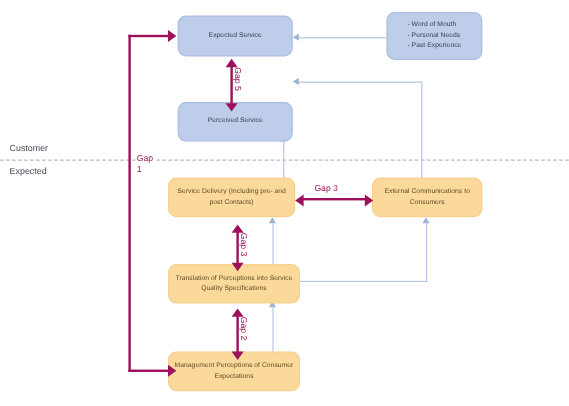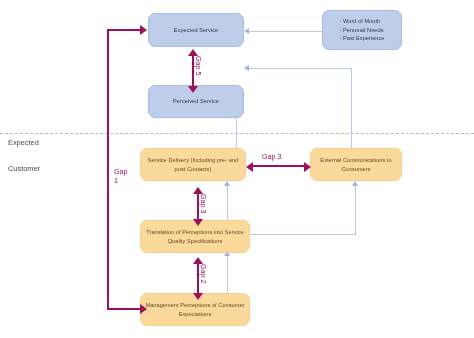--- a/index.html
+++ b/index.html
@@ -112,21 +112,21 @@
     background:#ffffff;
     padding:0 1px;
   }
 </style>
 </head>
 <body>
 
 <div id="canvas">
 
   <div class="divider" style="top:133px;"></div>
-  <div class="side-label" style="left:8px;top:119px;margin-top:45px;">Customer</div>
+  <div class="side-label" style="left:8px;top:119px;">Customer</div>
   <div class="side-label" style="left:8px;top:138px;">Expected</div>
 
   <div class="conn h" style="left:249px;top:31px;width:73px;"></div>
   <div class="arrowhead ah-left" style="left:244px;top:28px;"></div>
 
   <div class="conn v" style="left:351px;top:68px;height:85px;"></div>
   <div class="conn h" style="left:249px;top:68px;width:103px;"></div>
   <div class="arrowhead ah-left" style="left:244px;top:65px;"></div>
 
   <div class="conn v" style="left:236px;top:118px;height:36px;"></div>
@@ -140,21 +140,21 @@
 
   <div class="conn h" style="left:250px;top:234px;width:106px;"></div>
   <div class="conn v" style="left:355px;top:186px;height:49px;"></div>
   <div class="arrowhead ah-up" style="left:352px;top:181px;"></div>
 
   <div class="gapline h" style="left:107px;top:29px;width:35px;"></div>
   <div class="gh gh-right" style="left:140px;top:24.8px;"></div>
   <div class="gapline v" style="left:107px;top:29px;height:281px;"></div>
   <div class="gapline h" style="left:107px;top:308px;width:35px;"></div>
   <div class="gh gh-right" style="left:140px;top:303.8px;"></div>
-  <div class="gap-label two-line" style="left:113px;top:127px;margin-top:40px;">Gap
+  <div class="gap-label two-line" style="left:113px;top:127px;">Gap
 1</div>
 
   <div class="gapline v" style="left:192px;top:55px;height:32px;"></div>
   <div class="gh gh-up" style="left:188px;top:49px;"></div>
   <div class="gh gh-down" style="left:188px;top:86px;"></div>
   <div class="gap-label vert" style="left:203px;top:56px;">Gap 5</div>
 
   <div class="gapline h" style="left:252px;top:165px;width:54px;"></div>
   <div class="gh gh-left" style="left:246px;top:161.8px;"></div>
   <div class="gh gh-right" style="left:304px;top:161.8px;"></div>

